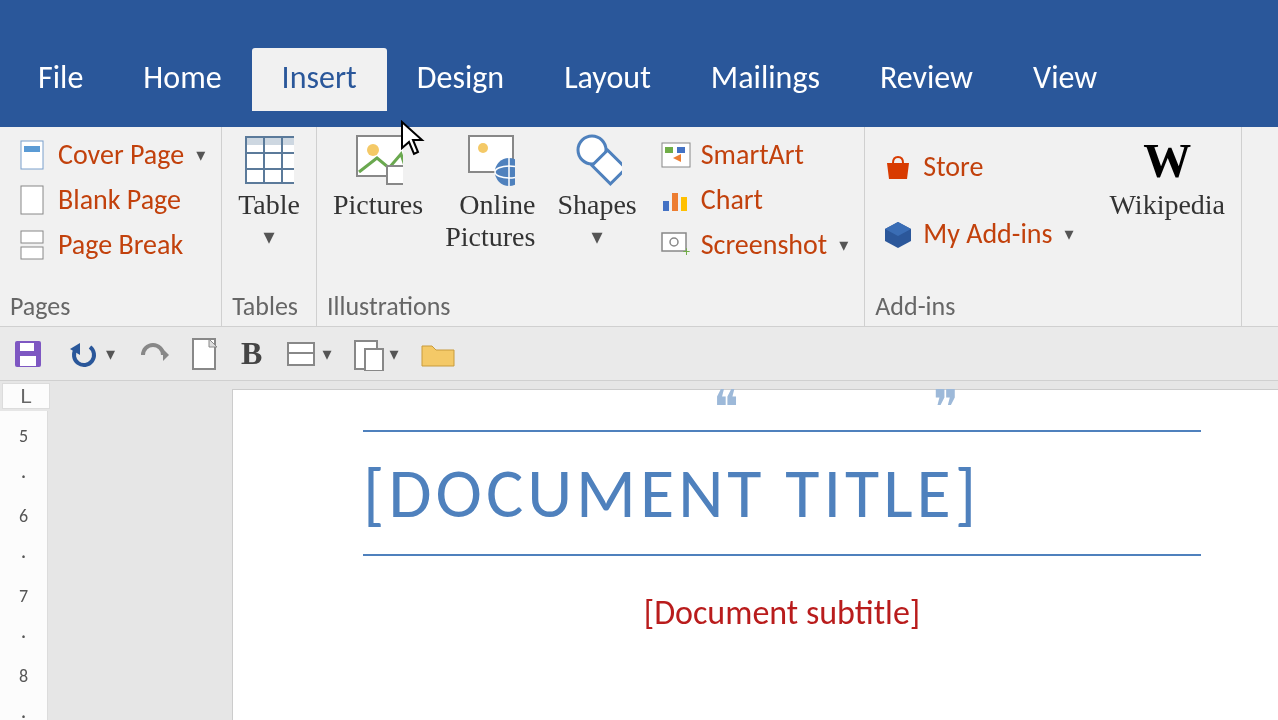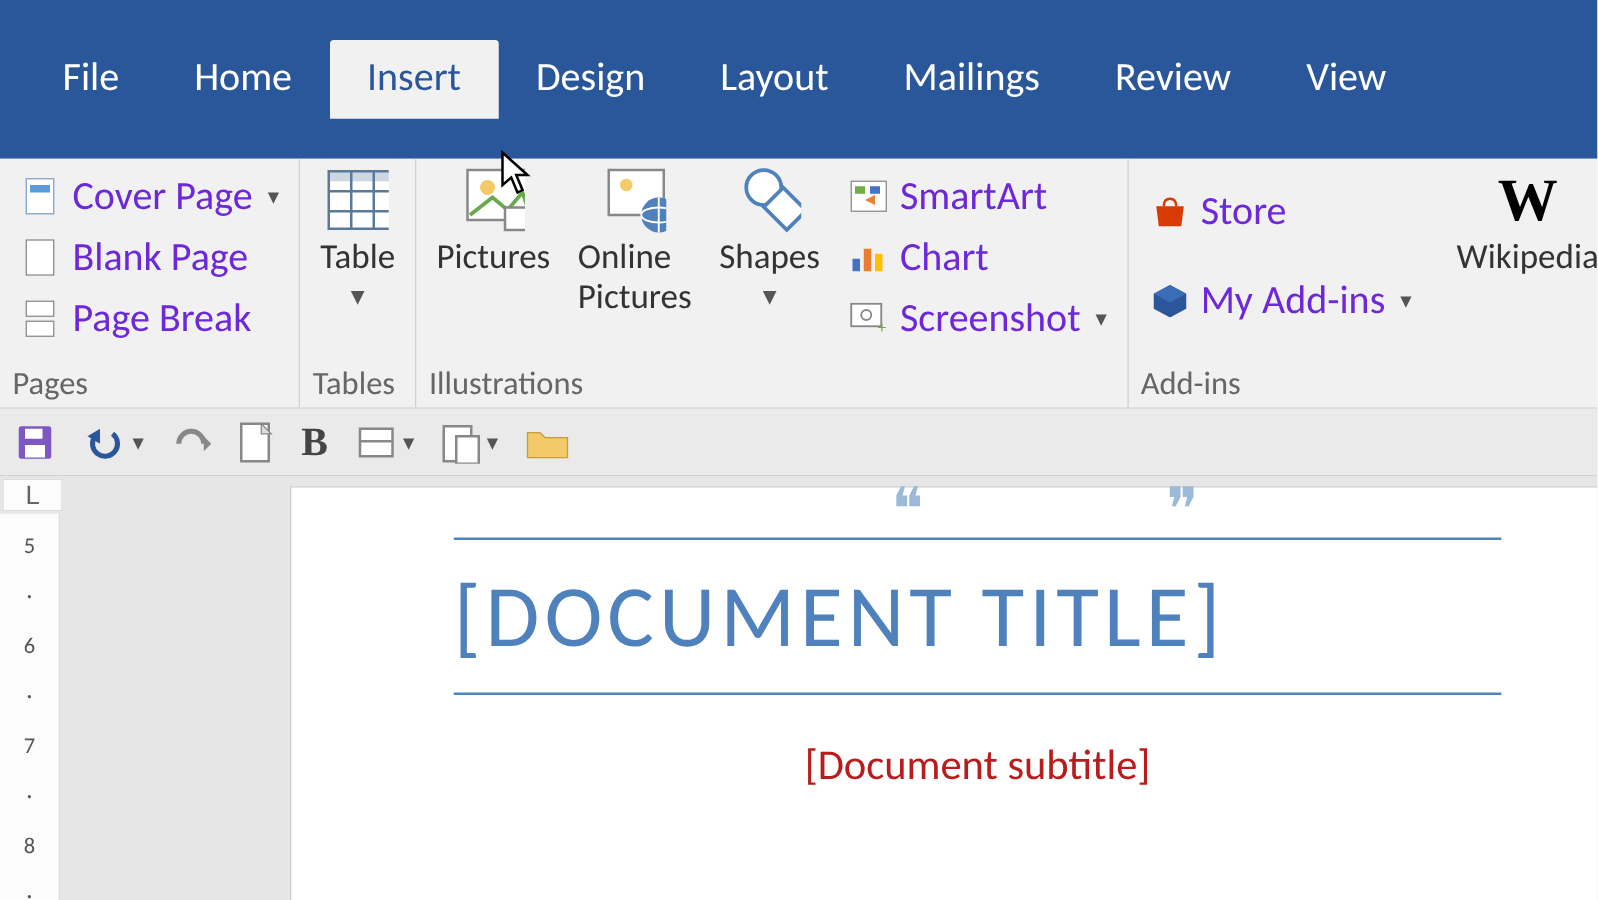--- a/index.html
+++ b/index.html
@@ -1,29 +1,29 @@
 <!DOCTYPE html>
 <html><head>
 <meta charset="utf-8">
 <style>
   * { box-sizing: border-box; margin: 0; padding: 0; font-family: "Segoe UI", Calibri, sans-serif; }
   body { width: 1278px; height: 720px; overflow: hidden; background: #f1f1f1; }
   .titlebar { height: 32px; background: #2a579a; }
-  .tabstrip { height: 95px; background: #2a579a; display: flex; align-items: flex-start; padding-left: 20px; }
+  .tabstrip { height: 95px; background: #2a579a; display: flex; align-items: center; padding-left: 8px; }
   .tab { color: #fff; font-size: 32px; padding: 10px 30px 14px 30px; cursor: pointer; white-space: nowrap; }
   .tab.active { background: #f1f1f1; color: #2a579a; border-top-left-radius: 3px; border-top-right-radius: 3px; }
   .ribbon { height: 200px; background: #f1f1f1; display: flex; border-bottom: 1px solid #d0d0d0; }
   .group { border-right: 1px solid #d0d0d0; display: flex; flex-direction: column; justify-content: space-between; padding: 6px 10px 4px 10px; }
   .group-label { text-align: left; color: #666; font-size: 26px; padding-top: 4px; }
   .group-body { display: flex; align-items: flex-start; gap: 10px; flex: 1; }
   .stack { display: flex; flex-direction: column; gap: 2px; }
   .btn-row { display: flex; align-items: center; gap: 8px; cursor: pointer; padding: 4px 6px; white-space: nowrap; }
-  .btn-row .lbl { font-size: 32px; color: #6d28d9; }
+  .btn-row .lbl { font-size: 28px; color: #c2410c; }
   .btn-big { display: flex; flex-direction: column; align-items: center; cursor: pointer; padding: 2px 6px; }
-  .btn-big .lbl { font-size: 28px; color: #333; text-align: left; line-height: 1.15; margin-top: 4px; }
+  .btn-big .lbl { font-size: 28px; color: #333; text-align: right; line-height: 1.15; margin-top: 4px; font-family: Liberation Serif, serif; }
   .caret { font-size: 18px; color: #555; margin-left: 4px; }
   .caret-lone { font-size: 22px; color: #555; text-align: center; margin-top: 2px; }
   .ico { width: 50px; height: 50px; display:inline-flex; align-items:center; justify-content:center; }
   .ico-sm { width: 34px; height: 34px; display:inline-flex; align-items:center; justify-content:center; }
   .qat { height: 54px; background: #eaeaea; display: flex; align-items: center; gap: 22px; padding-left: 12px; border-bottom: 1px solid #d0d0d0; }
   .qat .q { cursor: pointer; display:inline-flex; align-items:center; }
   .workspace { display: flex; height: calc(720px - 32px - 95px - 200px - 54px); background: #e6e6e6; }
   .ruler-corner { width: 48px; height: 36px; background: #fcfcfc; border:1px solid #dcdcdc; display:flex; align-items:center; justify-content:center; font-size:20px; color:#666; font-family: monospace; margin:2px; }
   .ruler-v { width: 48px; background: #fcfcfc; border-right:1px solid #dcdcdc; display:flex; flex-direction:column; align-items:center; padding-top:14px; gap:18px; font-size:18px; color:#555; font-family: "Segoe UI"; }
   .ruler-v span { transform: none; }

